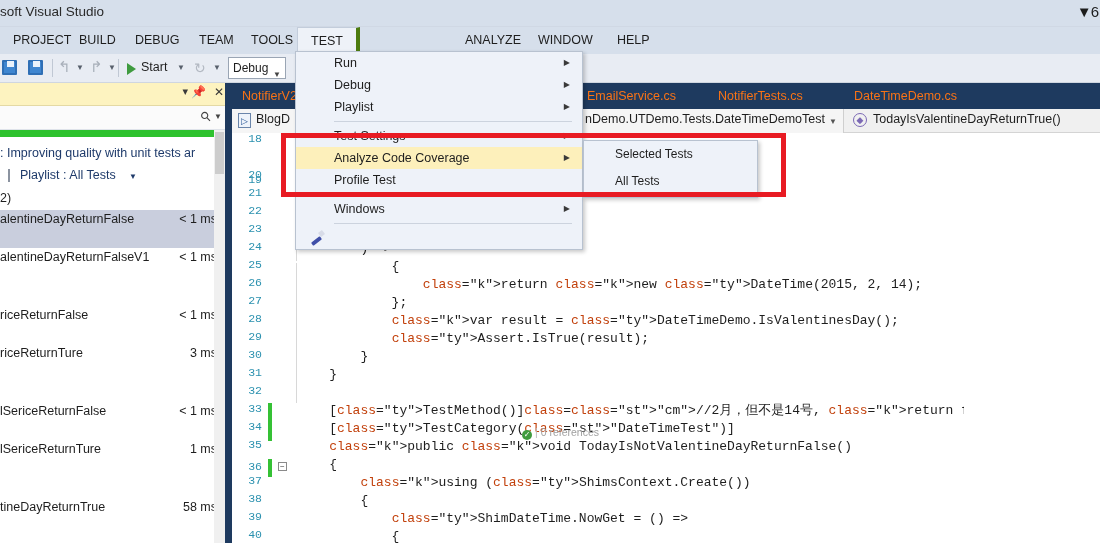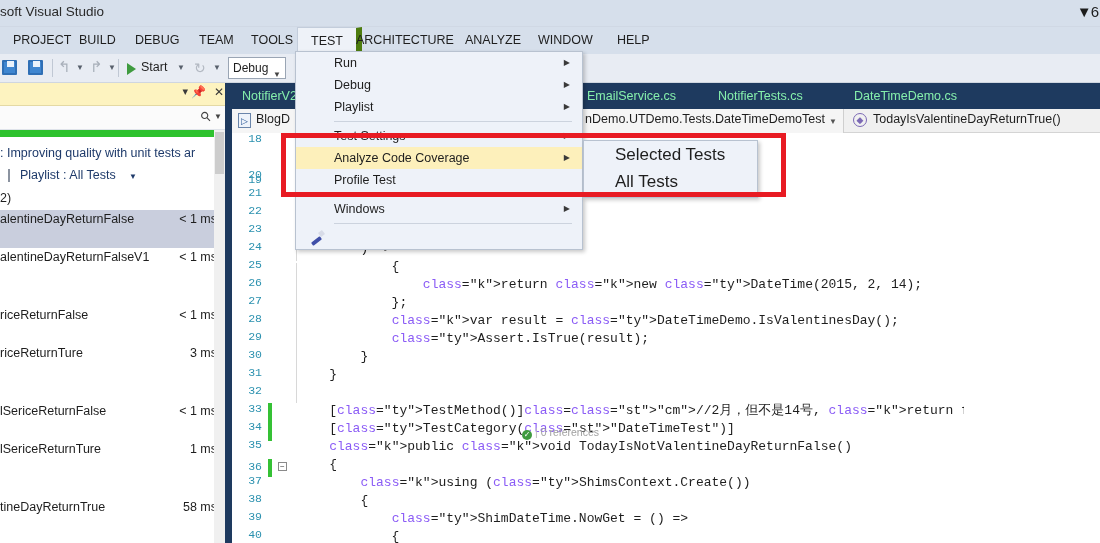--- a/index.html
+++ b/index.html
@@ -32,21 +32,21 @@
     background:#d6dfeb;
   }
   .mi{
     position:absolute; top:0; height:27px; line-height:27px;
     font-size:12.5px; color:#1e1e1e; white-space:nowrap;
     padding:0 13px; cursor:default;
   }
   .mi.active{
     background:#eef2f8;
     border-left:1px solid #c3cddb;
-    border-right:6px solid #4d7c0f;
+    border-right:4px solid #4d7c0f;
     border-top:1px solid #c3cddb;
     height:28px;
   }
 
   
   #toolbar{
     position:absolute; left:0; top:54px; width:1100px; height:29px;
     background:#e8ecf3;
     border-bottom:1px solid #cfd6e0;
   }
@@ -152,21 +152,21 @@
   #editor-region{
     position:absolute; left:232px; top:83px; width:868px; height:460px;
     background:#fff;
   }
   #tabstrip{
     position:absolute; left:0; top:0; width:868px; height:26px;
     background:#1e3a5f;
   }
   .tab{
     position:absolute; top:0; height:26px; line-height:26px;
-    font-size:12.5px; color:#86efac; white-space:nowrap; padding:0 10px;
+    font-size:12.5px; color:#f97316; white-space:nowrap; padding:0 10px;
   }
   #bcbar{
     position:absolute; left:0; top:26px; width:868px; height:24px;
     background:#f0f0f0; border-bottom:1px solid #d4d4d4;
   }
   #bc-left{
     position:absolute; left:0; top:0; width:612px; height:24px;
     border-right:1px solid #cfcfcf; background:#f5f5f5;
   }
   #bc-left .ic{
@@ -203,21 +203,21 @@
     border:1px solid #8a8a8a; background:#fff;
     font-size:8px; line-height:7px; text-align:center; color:#444;
     font-family:"Liberation Mono", monospace;
   }
   .vline{ position:absolute; left:64px; width:1px; background:#d8d8d8; }
   .cline{
     position:absolute; left:0; height:18px; line-height:18px;
     font-family:"Liberation Mono", monospace; font-size:13px;
     color:#1e1e1e; white-space:pre;
   }
-  .k{ color:#8b5cf6; }       
+  .k{ color:#c2410c; }       
   #reflens{
     position:absolute; left:290px; font-size:10.5px; color:#a0a0a0;
     font-family:"Liberation Sans", sans-serif;
   }
   #reflens .ok{
     display:inline-block; width:10px;height:10px;border-radius:50%;
     background:#3f9b3f; color:#fff; font-size:8px; text-align:center;
     line-height:10px; vertical-align:-1px; margin-right:3px;
   }
 
@@ -253,21 +253,21 @@
 
   
   #submenu{
     position:absolute; left:583px; top:140px; width:175px; height:58px;
     background:#eef2f9;
     border:1px solid #b8c2d0;
     box-shadow:2px 2px 4px rgba(0,0,0,0.22);
     z-index:41;
   }
   .srow{
-    height:27px; line-height:27px; font-size:17px; color:#1e1e1e;
+    height:27px; line-height:27px; font-size:12px; color:#1e1e1e;
     padding-left:31px; white-space:nowrap;
   }
 
   
   #redbox{
     position:absolute; left:281px; top:133px; width:505px; height:64px;
     border:5px solid #e81b23;
     z-index:60;
     pointer-events:none;
   }
@@ -280,21 +280,20 @@
   <span id="filter-glyph">▼6</span>
 </div>
 
 <div id="menubar">
   <div class="mi" style="left:0px">PROJECT</div>
   <div class="mi" style="left:66px">BUILD</div>
   <div class="mi" style="left:122px">DEBUG</div>
   <div class="mi" style="left:186px">TEAM</div>
   <div class="mi" style="left:238px">TOOLS</div>
   <div class="mi active" style="left:297px">TEST</div>
-  <div class="mi" style="left:343px">ARCHITECTURE</div>
   <div class="mi" style="left:452px">ANALYZE</div>
   <div class="mi" style="left:525px">WINDOW</div>
   <div class="mi" style="left:604px">HELP</div>
 </div>
 
 <div id="toolbar">
   <div class="tb-ico" style="left:0px">
       <div class="save-glyph"></div>
     </div>
   <div class="tb-ico" style="left:26px">

